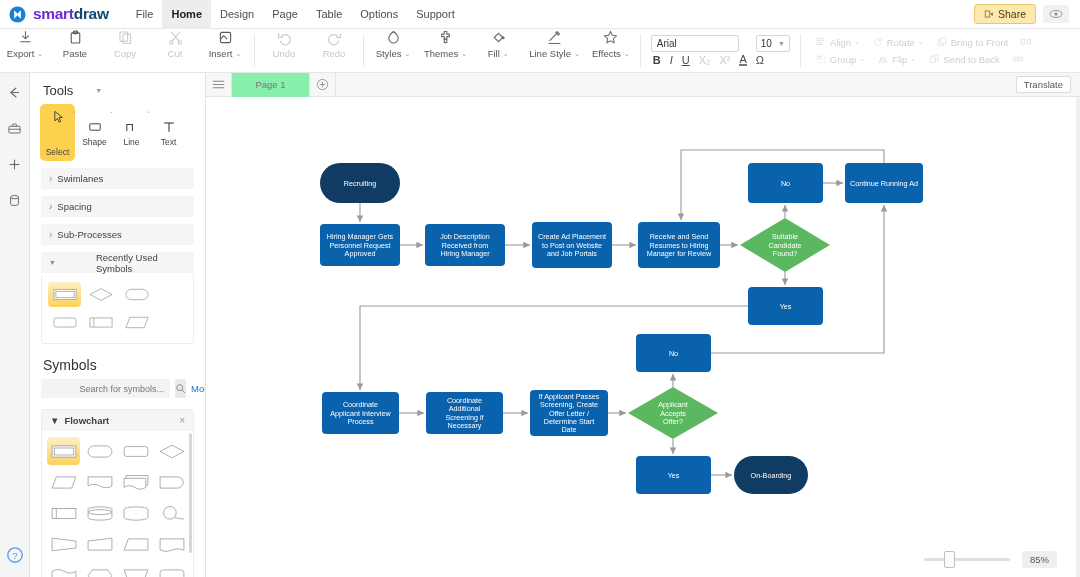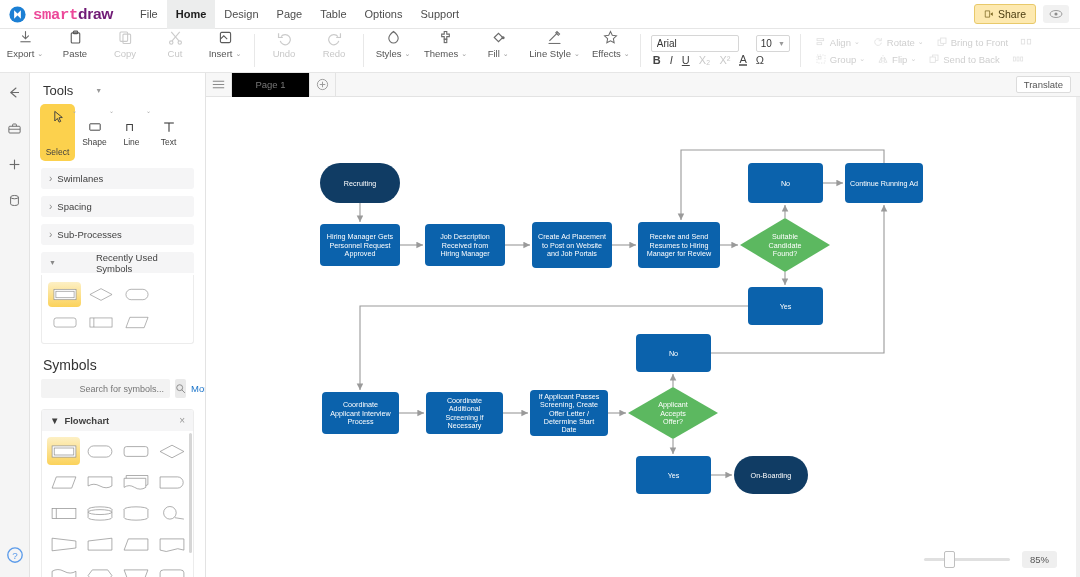--- a/index.html
+++ b/index.html
@@ -12,22 +12,22 @@
 
   
   .menubar {
     position: absolute; top: 0; left: 0; width: 1080px; height: 29px;
     background: #ffffff; border-bottom: 1px solid #e6e6e6;
     display: flex; align-items: center;
   }
   .logo-wrap { display: flex; align-items: center; padding-left: 9px; gap: 7px; }
   .logo-mark { width: 17px; height: 17px; flex: 0 0 auto; }
   .logo-text { font-size: 15.5px; font-weight: 700; letter-spacing: -0.3px; }
-  .logo-text .dark { color: #ec4899; font-family: Liberation Mono, monospace; }
-  .logo-text .grey { color: #701a75; }
+  .logo-text .dark { color: #6d28d9; }
+  .logo-text .grey { color: #0c4a6e; }
   .menu-items { display: flex; align-items: center; height: 29px; margin-left: 18px; }
   .menu-item {
     font-size: 11px; color: #4d4d4d; padding: 0 9px; height: 29px;
     line-height: 29px; cursor: default; white-space: nowrap;
   }
   .menu-item.active { background: #eceded; color: #1b1b1b; font-weight: 700; }
   .menu-right { margin-left: auto; display: flex; align-items: center; gap: 7px; padding-right: 11px; }
   .share-btn {
     background: #fde9b0; border: 1px solid #e8c96a; border-radius: 3px;
     font-size: 10.5px; color: #4a3c10; padding: 3px 9px;
@@ -138,21 +138,21 @@
   .cat-cell.sel { background: linear-gradient(180deg,#fdf0c5,#fbd25a); }
   .cat-scroll { position: absolute; right: 1px; top: 23px; width: 3px; height: 120px; background: #d6d6d6; border-radius: 2px; }
 
   
   .canvas-bar {
     position: absolute; top: 73px; left: 206px; width: 874px; height: 24px;
     background: #f7f7f7; border-bottom: 1px solid #e3e3e3; display: flex; align-items: center;
   }
   .cb-ham { width: 26px; height: 24px; display: flex; align-items: center; justify-content: center;
     cursor: pointer; border-right: 1px solid #e3e3e3; }
-  .page-tab { width: 78px; height: 24px; background: #000000; display: flex; align-items: center;
+  .page-tab { width: 78px; height: 24px; background: #86efac; display: flex; align-items: center;
     justify-content: center; font-size: 9.5px; color: #777; border-right: 1px solid #e3e3e3; cursor: pointer; }
   .add-page { width: 26px; height: 24px; display: flex; align-items: center; justify-content: center;
     cursor: pointer; border-right: 1px solid #e3e3e3; }
   .translate-btn {
     margin-left: auto; margin-right: 9px; font-size: 9.5px; color: #555;
     border: 1px solid #dcdcdc; border-radius: 2px; background: #fff;
     padding: 2px 7px; cursor: pointer;
   }
   .canvas {
     position: absolute; top: 97px; left: 206px; width: 874px; height: 480px;

